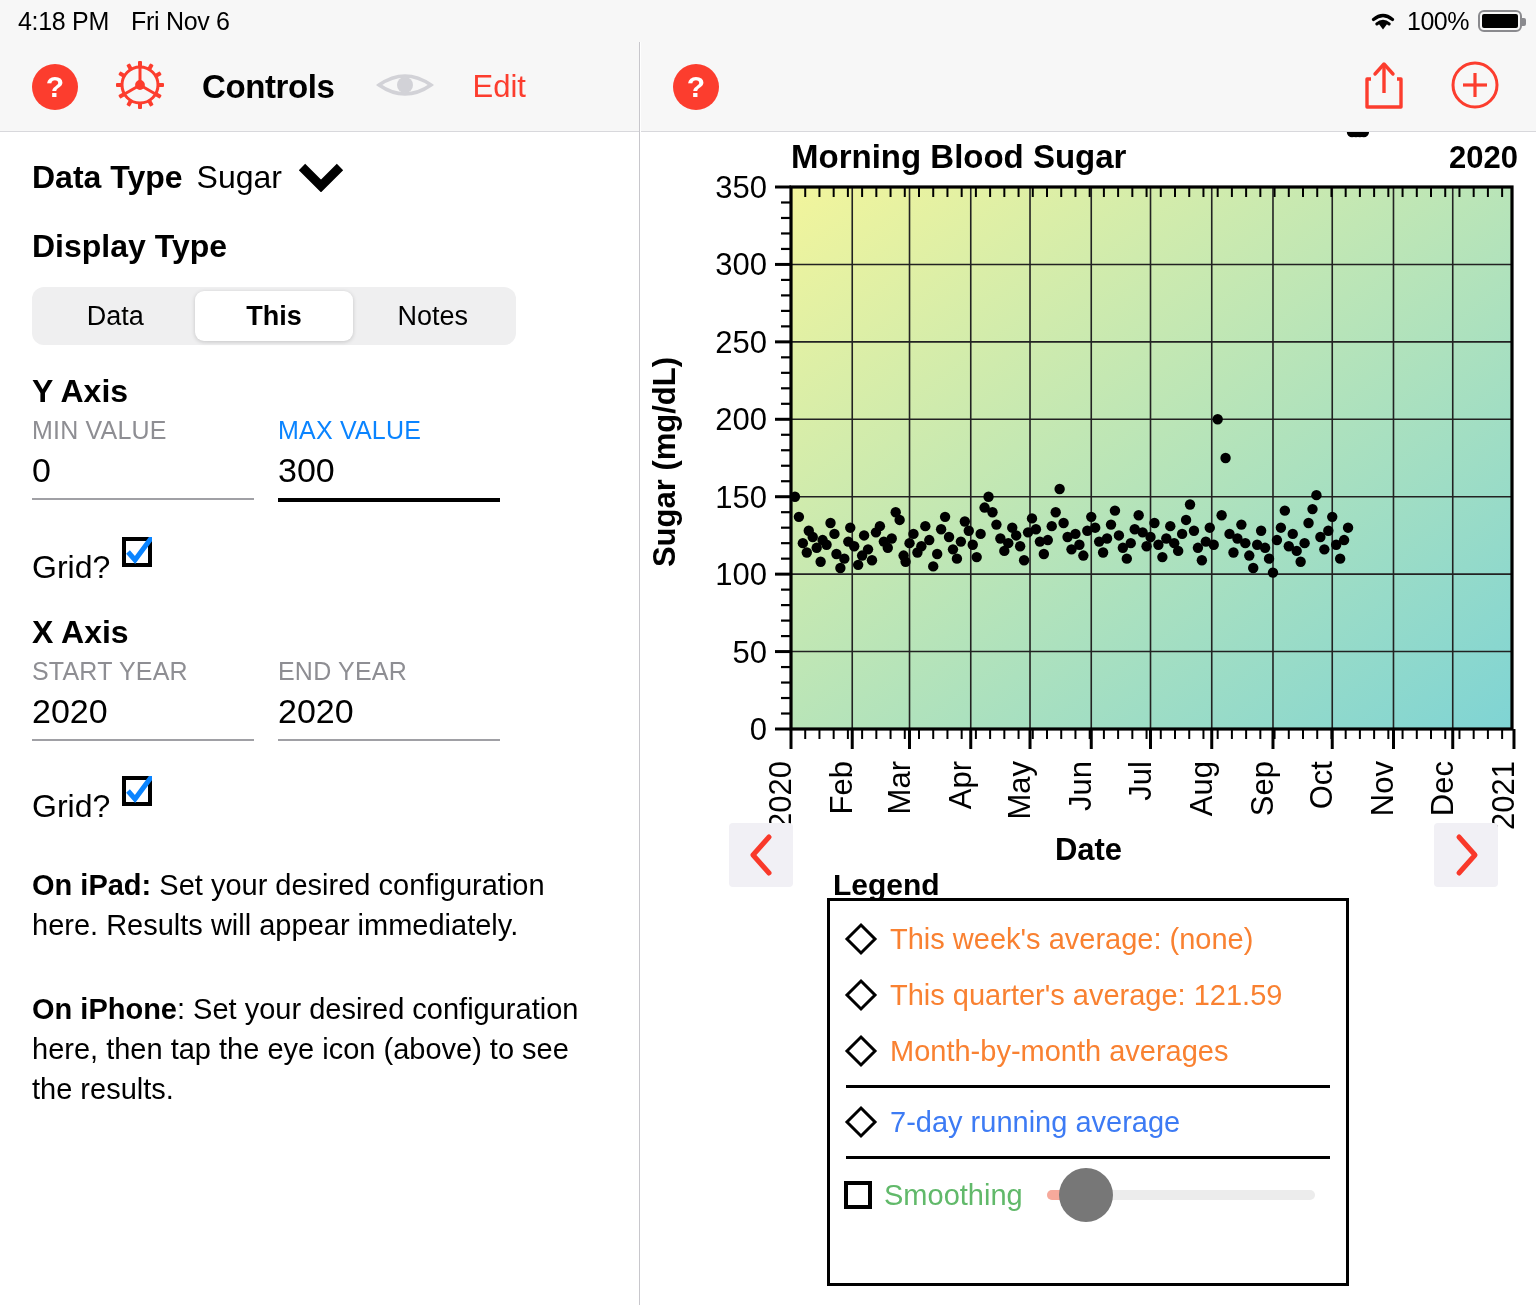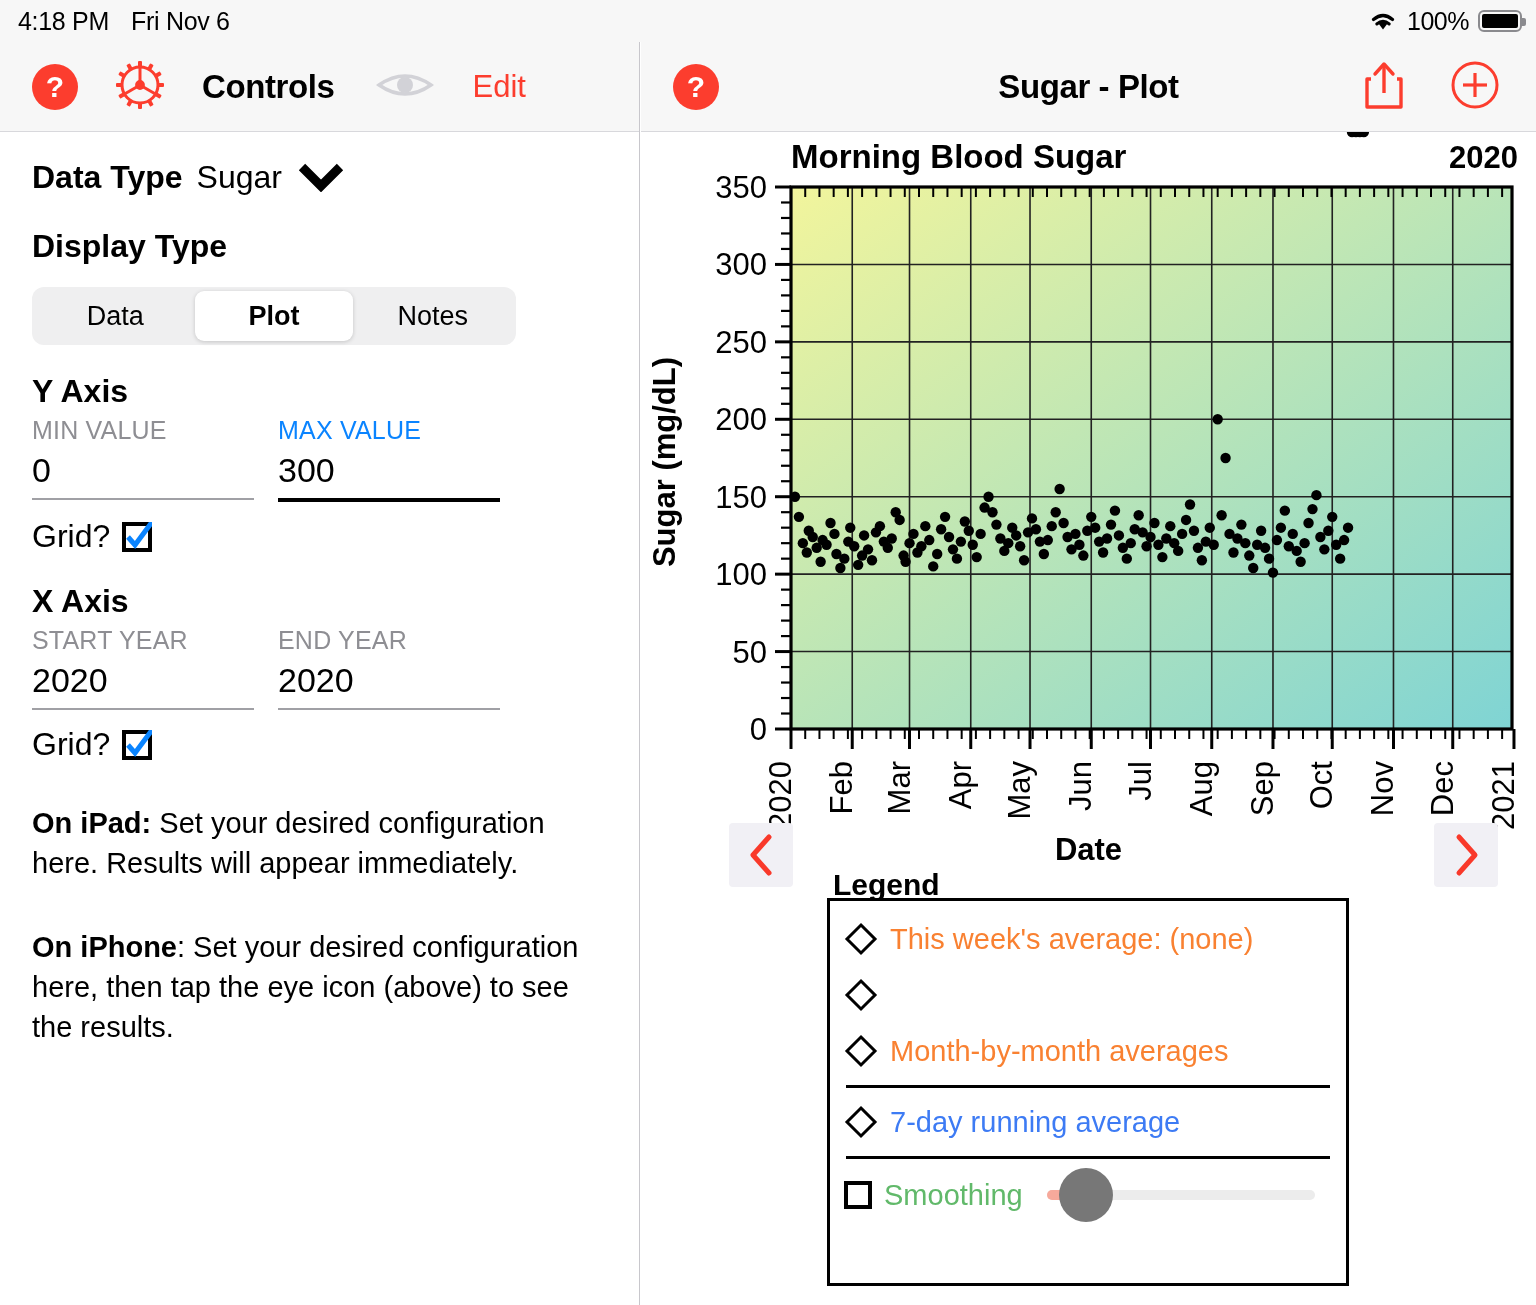--- a/index.html
+++ b/index.html
@@ -96,21 +96,21 @@
   .field { width: 222px; }
   .field-label { font-size: 25px; color: #8e8e93; letter-spacing: 0.2px; }
   .field-label.focused { color: #0a84ff; }
   .field-value {
     font-size: 34px; color: #000; padding: 6px 0 8px 0;
     border-bottom: 2px solid #a0a0a5;
   }
   .field-value.focused { border-bottom: 4px solid #000; }
 
   .grid-row { display: flex; align-items: center; gap: 12px; margin-top: 16px; }
-  .grid-lbl { font-size: 32px; color: #000; }
+  .grid-lbl { font-size: 32px; color: #000; margin-top: 31px; }
   .cb-checked { width: 30px; height: 30px; cursor: pointer; }
   .cb-empty {
     width: 28px; height: 28px; border: 4px solid #000; background: #fff; cursor: pointer;
   }
 
   .help-para { font-size: 29px; line-height: 1.38; color: #000; margin-top: 44px; }
   .help-para.second { margin-top: 40px; }
   .help-para b { font-weight: 700; }
 
   
@@ -233,21 +233,21 @@
         <span class="chev-down">
           <svg width="46" height="30" viewBox="0 0 46 30">
             <path d="M4 5 L23 24 L42 5" stroke="#000" stroke-width="9" fill="none" stroke-linecap="butt" stroke-linejoin="miter"></path>
           </svg>
         </span>
       </div>
 
       <div class="sec-title">Display Type</div>
       <div class="segmented">
         <div class="seg">Data</div>
-        <div class="seg active">Plot</div>
+        <div class="seg active">This</div>
         <div class="seg">Notes</div>
       </div>
 
       <div class="axis-block">
         <div class="sec-title" style="margin-top:0">Y Axis</div>
         <div class="field-row">
           <div class="field">
             <div class="field-label">MIN VALUE</div>
             <div class="field-value">0</div>
           </div>
@@ -297,21 +297,20 @@
         <b>On iPhone</b><span>: Set your desired configuration here, then tap the eye icon (above) to see the results.</span>
       </div>
 
     </div>
   </div>
 
   <div class="pane-right">
 
     <div class="navbar">
       <div class="help-btn">?</div>
-      <div class="nav-title">Sugar - Plot</div>
       <div class="nav-right-icons">
         <span>
           <svg width="40" height="50" viewBox="0 0 40 50">
             <path d="M7 19 L3 19 L3 47 L37 47 L37 19 L33 19" stroke="#fc3d2e" stroke-width="3.4" fill="none" stroke-linejoin="round"></path>
             <line x1="20" y1="5" x2="20" y2="33" stroke="#fc3d2e" stroke-width="3.4"></line>
             <path d="M11 14 L20 4 L29 14" stroke="#fc3d2e" stroke-width="3.4" fill="none" stroke-linejoin="round" stroke-linecap="round"></path>
           </svg>
         </span>
         <span>
           <svg width="50" height="50" viewBox="0 0 50 50">
@@ -695,20 +694,21 @@
         <svg width="34" height="34" viewBox="0 0 34 34">
           <path d="M17 3 L31 17 L17 31 L3 17 Z" fill="none" stroke="#000" stroke-width="3"></path>
         </svg>
         <span class="legend-text leg-orange">This week's average: (none)</span>
       </div>
 
       <div class="legend-item">
         <svg width="34" height="34" viewBox="0 0 34 34">
           <path d="M17 3 L31 17 L17 31 L3 17 Z" fill="none" stroke="#000" stroke-width="3"></path>
         </svg>
+        <span class="legend-text leg-orange">This quarter's average: 121.59</span>
       </div>
 
       <div class="legend-item">
         <svg width="34" height="34" viewBox="0 0 34 34">
           <path d="M17 3 L31 17 L17 31 L3 17 Z" fill="none" stroke="#000" stroke-width="3"></path>
         </svg>
         <span class="legend-text leg-orange">Month-by-month averages</span>
       </div>
 
       <div class="legend-sep"></div>

